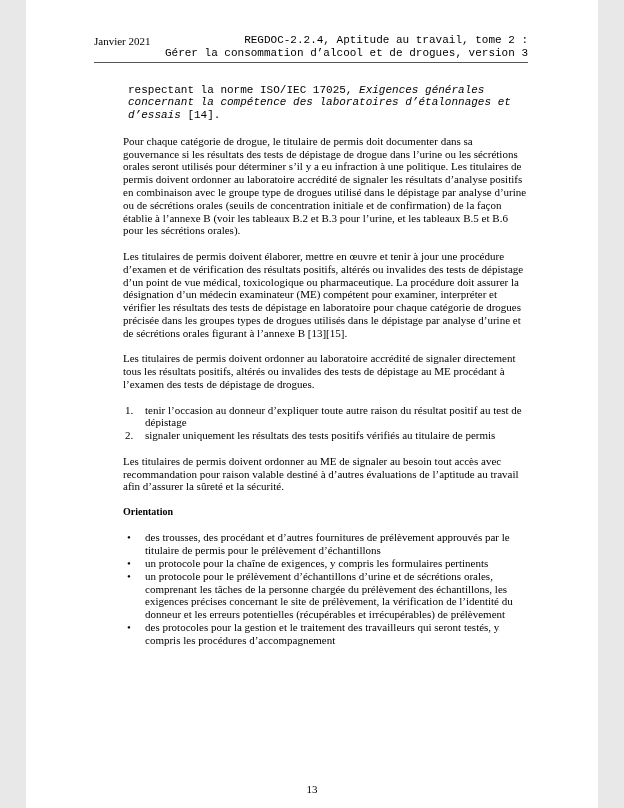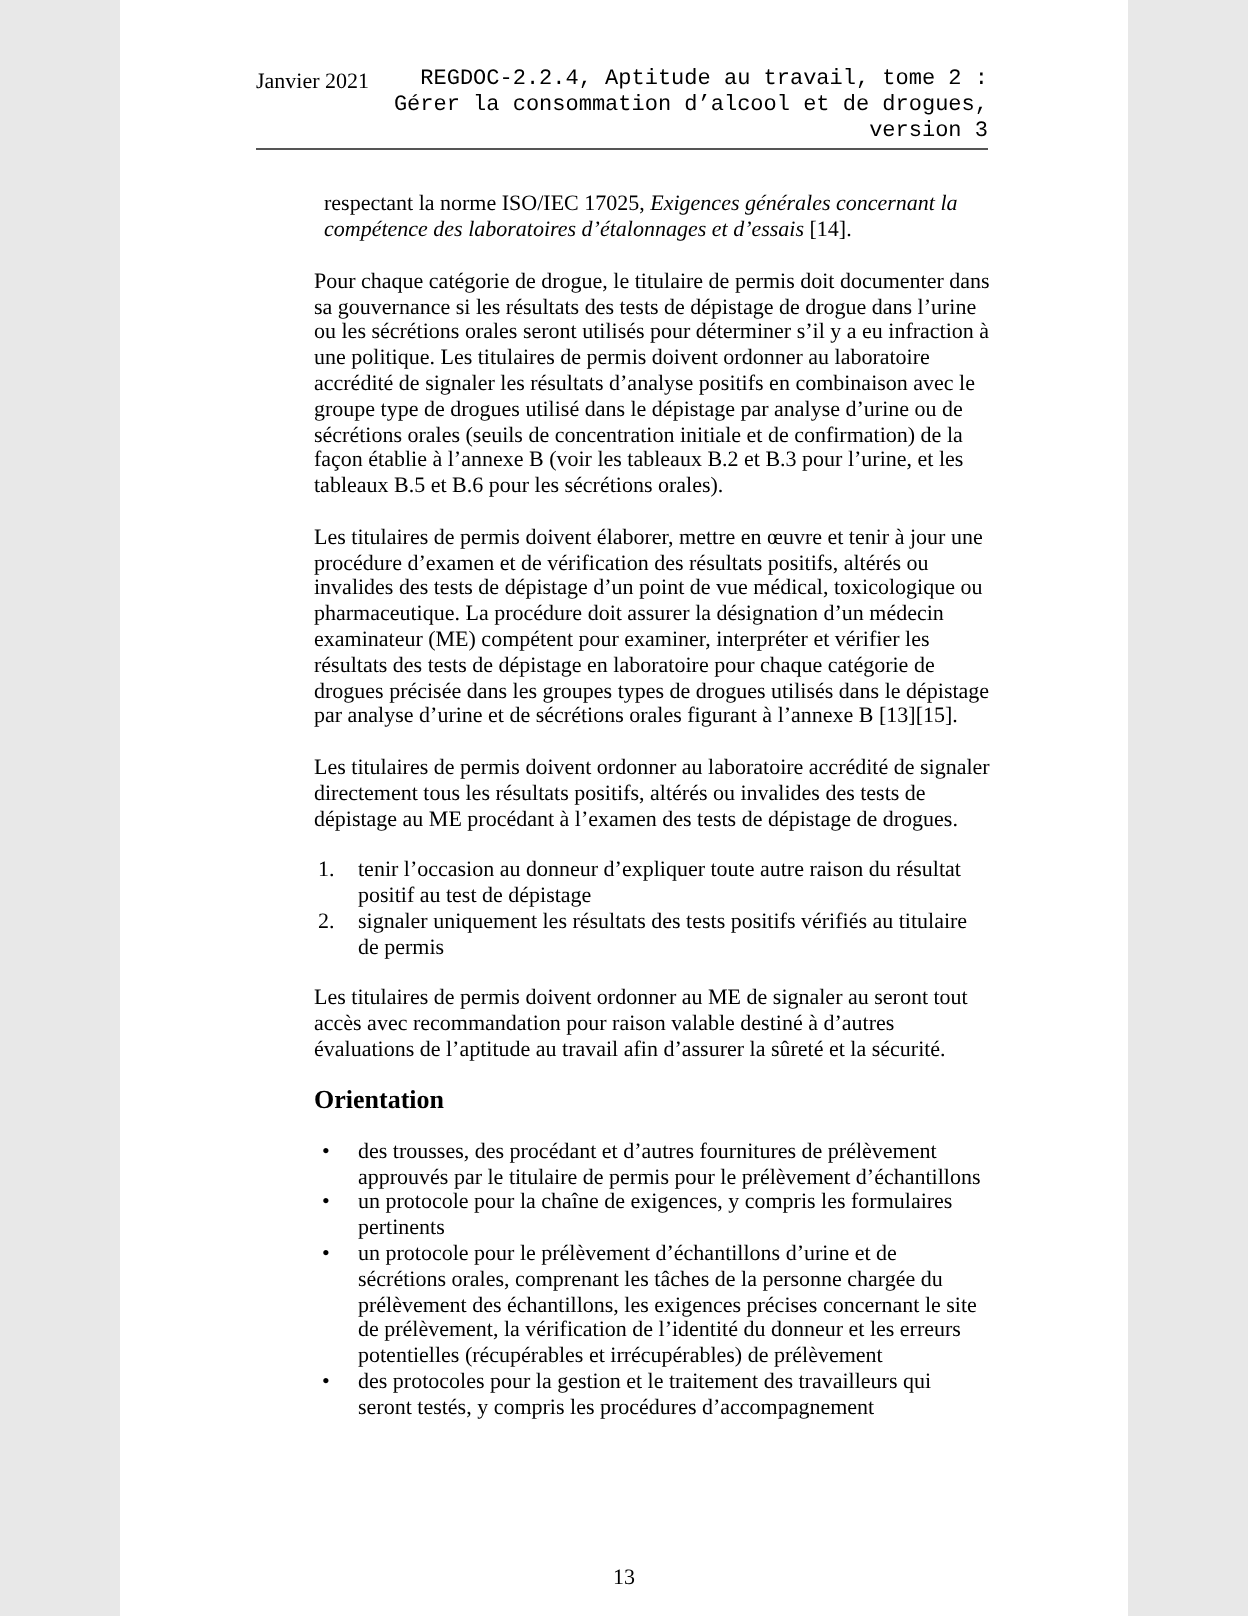--- a/index.html
+++ b/index.html
@@ -1,38 +1,38 @@
 <!DOCTYPE html>
 <html><head>
 <meta charset="utf-8">
 <style>
   html, body { margin: 0; padding: 0; background: #e8e8e8; }
   .page {
     position: relative;
-    width: 504px;
+    width: 572px;
     height: 808px;
     margin: 0 auto;
     background: #ffffff;
     color: #000000;
     font-family: "Liberation Serif", "DejaVu Serif", serif;
     font-size: 11px;
     line-height: 12.8px;
     overflow: hidden;
     box-sizing: border-box;
   }
   .header { padding: 34px 70px 0 68px; }
   .header-row { display: flex; justify-content: space-between; align-items: flex-start; }
   .header-date { white-space: nowrap; padding-top: 0.5px; }
   .header-right { text-align: right; font-family: Liberation Mono, monospace; }
   .header-rule { border: none; border-top: 1.2px solid #555; margin: 2px 0 0 0; }
   .body { padding: 21px 69px 0 97px; }
   .para { margin: 0 0 12.8px 0; text-align: left; }
-  .para-first { margin-left: 5px; }
+  .para-first { margin-left: 5px; font-family: Liberation Mono, monospace; }
   .doc-title-italic { font-style: italic; }
-  .section-heading { font-weight: bold; margin: 0 0 12.8px 0; font-size: 13px; }
+  .section-heading { font-weight: bold; margin: 0 0 12.8px 0; font-size: 10px; }
   .olist { margin: 0 0 12.8px 0; }
   .oli { display: flex; }
   .omark { width: 22px; flex: 0 0 22px; padding-left: 2px; box-sizing: border-box; }
   .otext { flex: 1; }
   .ulist { margin: 0 0 12.8px 0; }
   .uli { display: flex; }
   .umark { width: 22px; flex: 0 0 22px; padding-left: 4px; box-sizing: border-box; }
   .utext { flex: 1; }
   .footer {
     position: absolute;
@@ -72,21 +72,21 @@
       <div class="oli">
         <span class="omark">1.</span>
         <span class="otext">tenir l’occasion au donneur d’expliquer toute autre raison du résultat positif au test de dépistage</span>
       </div>
       <div class="oli">
         <span class="omark">2.</span>
         <span class="otext">signaler uniquement les résultats des tests positifs vérifiés au titulaire de permis</span>
       </div>
     </div>
 
-    <p class="para">Les titulaires de permis doivent ordonner au ME de signaler au seront tout accès avec recommandation pour raison valable destiné à d’autres évaluations de l’aptitude au travail afin d’assurer la sûreté et la sécurité.</p>
+    <p class="para">Les titulaires de permis doivent ordonner au ME de signaler au besoin tout accès avec recommandation pour raison valable destiné à d’autres évaluations de l’aptitude au travail afin d’assurer la sûreté et la sécurité.</p>
 
     <h3 class="section-heading">Orientation</h3>
 
 
     <div class="ulist">
       <div class="uli">
         <span class="umark">•</span>
         <span class="utext">des trousses, des procédant et d’autres fournitures de prélèvement approuvés par le titulaire de permis pour le prélèvement d’échantillons</span>
       </div>
       <div class="uli">

